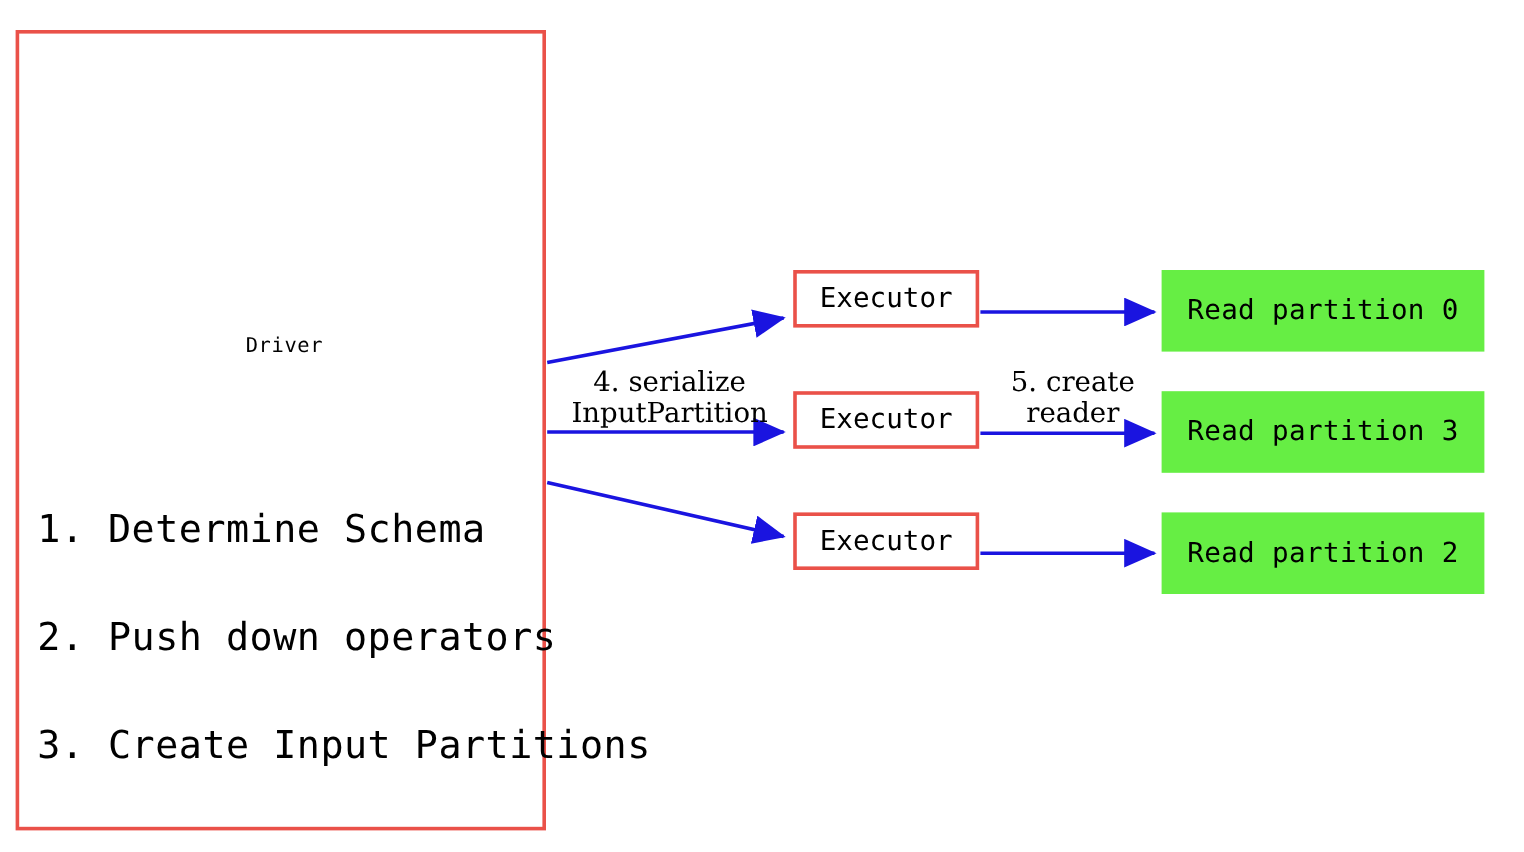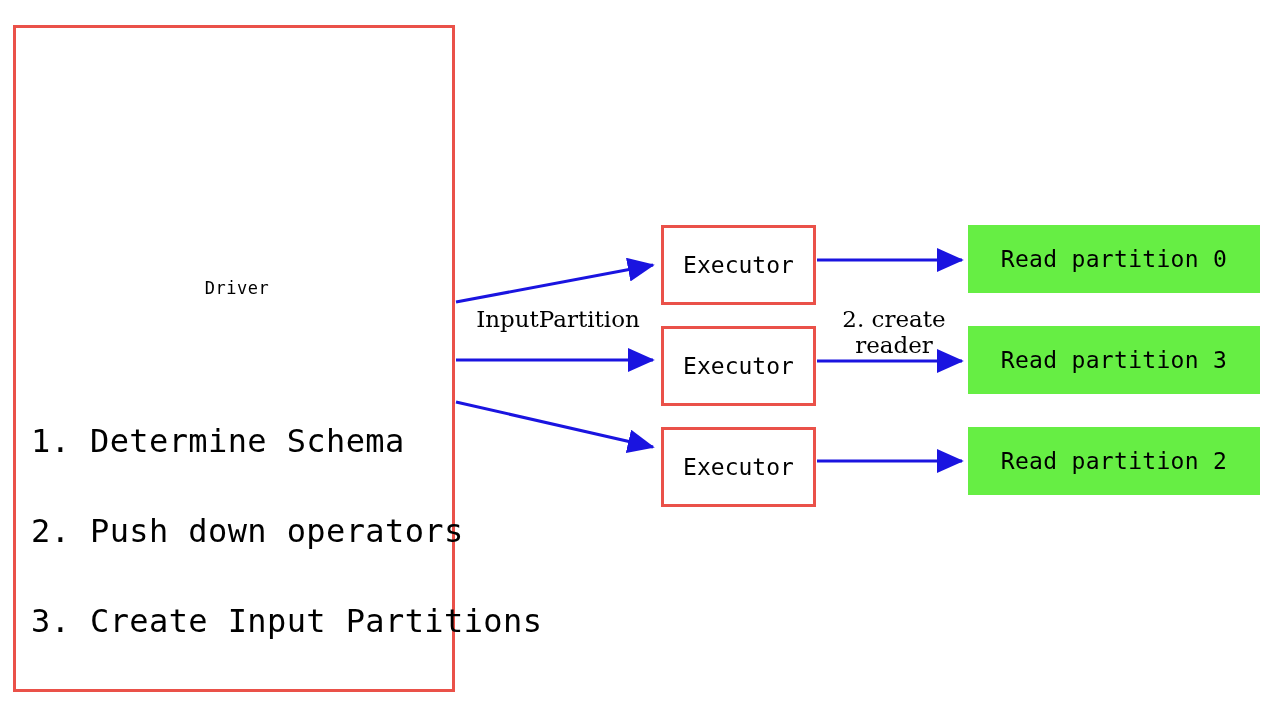--- a/index.html
+++ b/index.html
@@ -49,40 +49,40 @@
     white-space: pre;
     letter-spacing: 0.4px;
   }
   .driver-steps div { white-space: pre; }
 
   
   .exec-box {
     position: absolute;
     left: 661px;
     width: 155px;
-    height: 80px;
+    height: 48px;
     border: 3px solid #ea5149;
     box-sizing: border-box;
     background: #ffffff;
     display: flex;
     align-items: center;
     justify-content: center;
     font-family: "DejaVu Sans Mono", "Liberation Mono", monospace;
     font-size: 23px;
     color: #000000;
   }
   .exec-1 { top: 225px; }
   .exec-2 { top: 326px; }
   .exec-3 { top: 427px; }
 
   
   .part-box {
     position: absolute;
     left: 968px;
-    width: 292px;
+    width: 269px;
     height: 68px;
     background: #66ee44;
     box-sizing: border-box;
     display: flex;
     align-items: center;
     justify-content: center;
     font-family: "DejaVu Sans Mono", "Liberation Mono", monospace;
     font-size: 23px;
     color: #000000;
     letter-spacing: 0.3px;
@@ -169,21 +169,22 @@
     <line x1="456" y1="402" x2="653" y2="447" stroke="#1a14e0" stroke-width="3" marker-end="url(#ah)"></line>
 
     <line x1="817" y1="260" x2="962" y2="260" stroke="#1a14e0" stroke-width="3" marker-end="url(#ah)"></line>
 
     <line x1="817" y1="361" x2="962" y2="361" stroke="#1a14e0" stroke-width="3" marker-end="url(#ah)"></line>
 
     <line x1="817" y1="461" x2="962" y2="461" stroke="#1a14e0" stroke-width="3" marker-end="url(#ah)"></line>
   </svg>
 
   <div class="edge-label label-serialize">
+    <div>4. serialize</div>
     <div>InputPartition</div>
   </div>
 
   <div class="edge-label label-create">
-    <div>2. create</div>
+    <div>5. create</div>
     <div>reader</div>
   </div>
 
 </div>
 
 </body></html>

